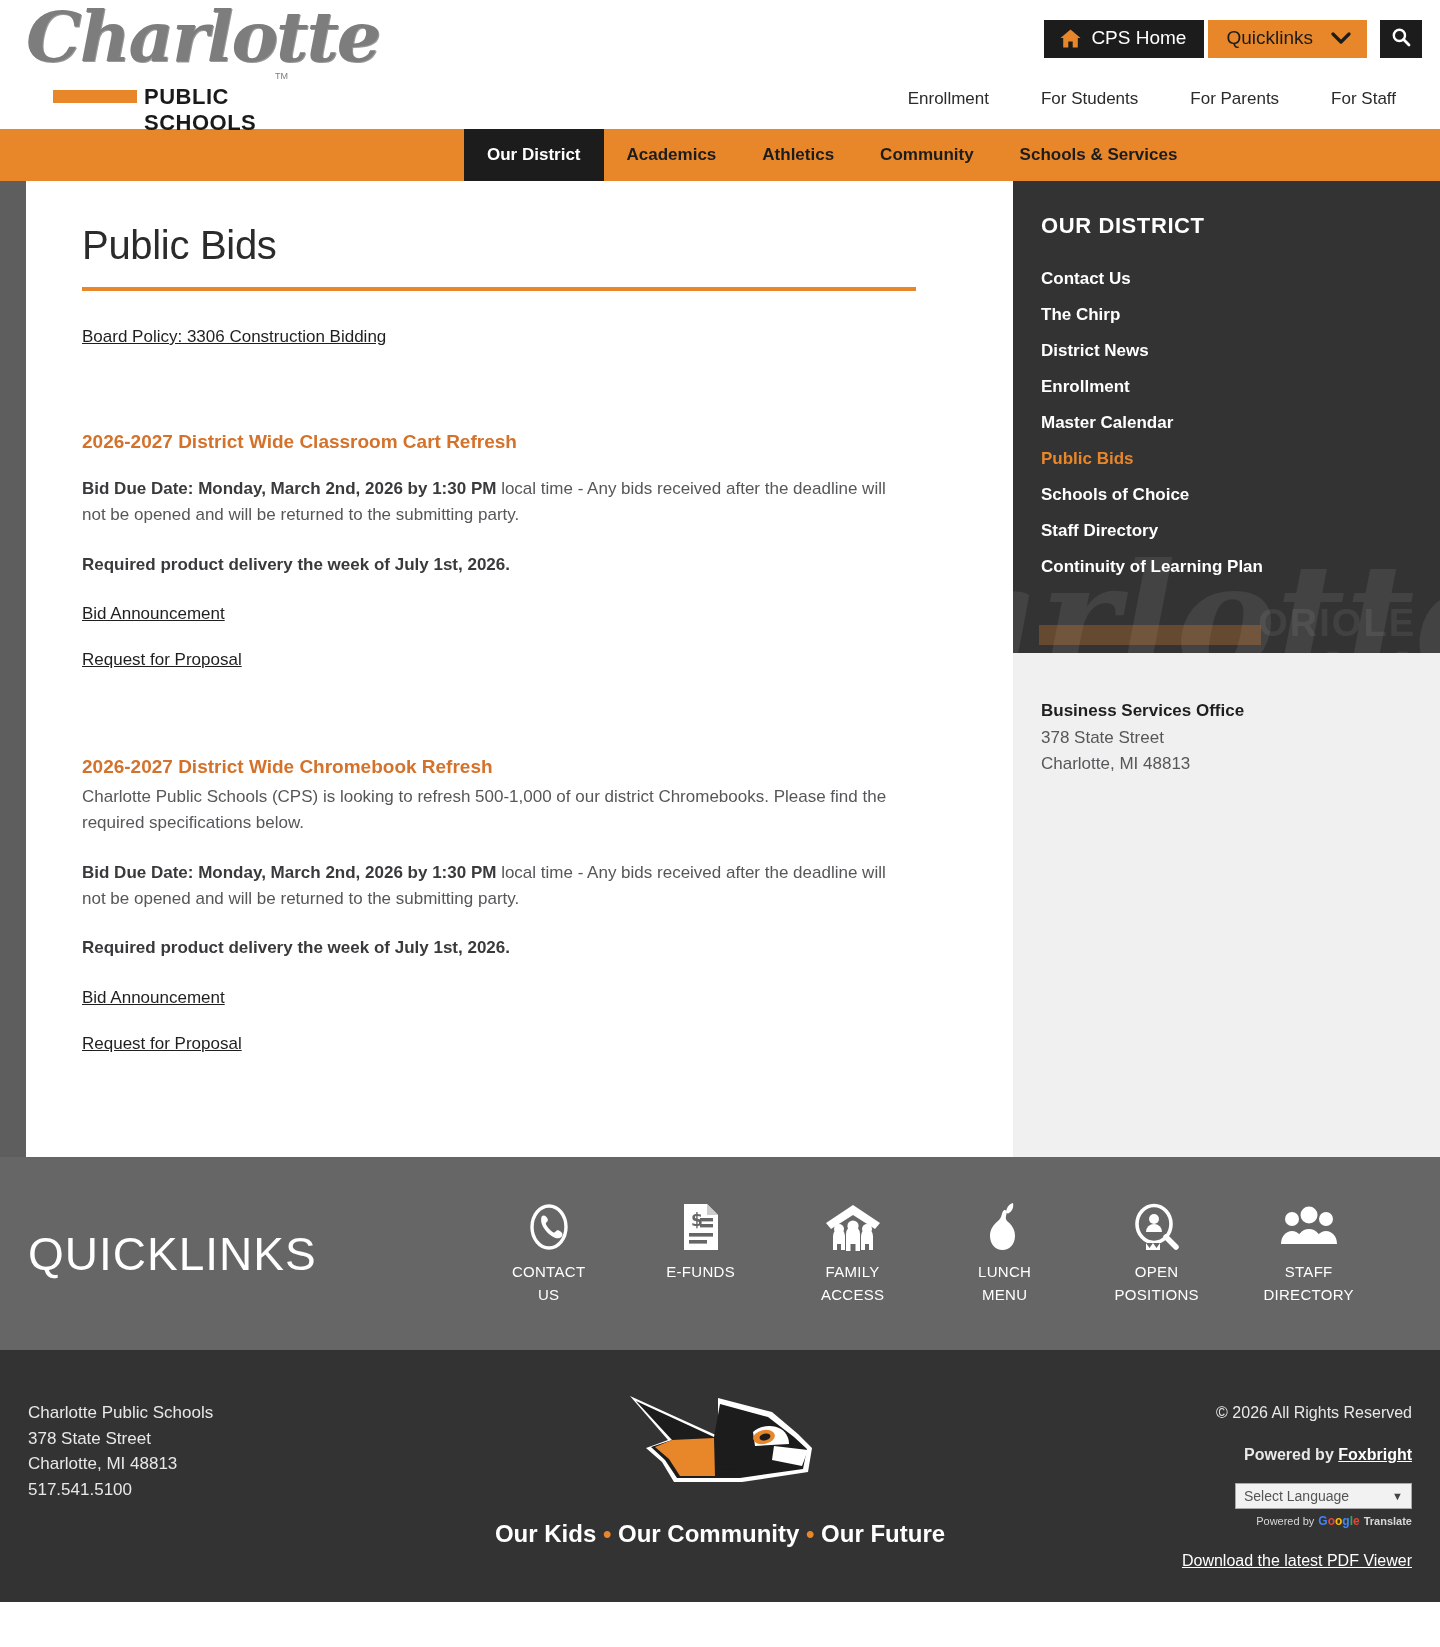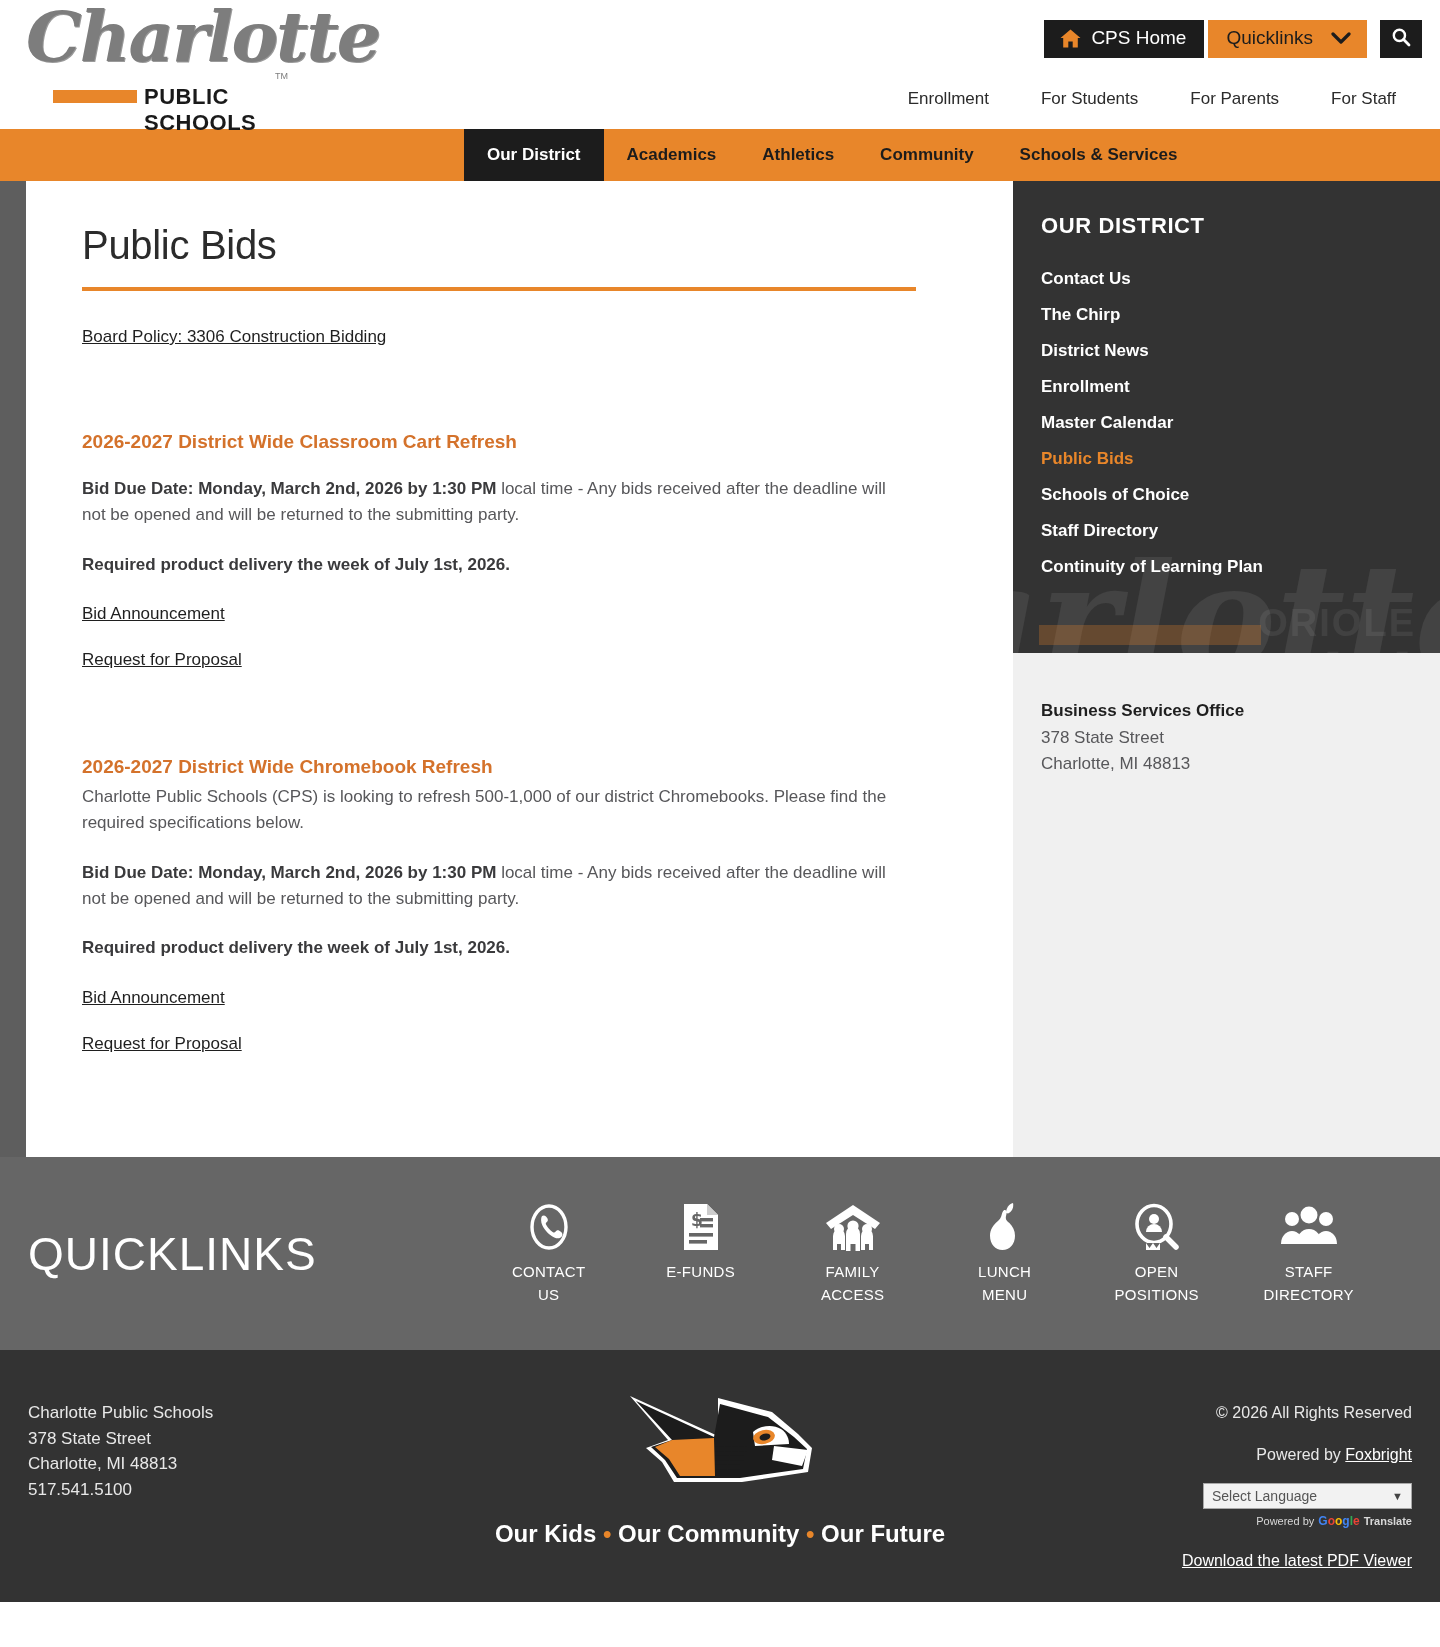--- a/index.html
+++ b/index.html
@@ -340,31 +340,31 @@
   .tagline .dot { color: #e8862a; }
   .foot-col-right {
     flex: 0 0 330px;
     text-align: right;
     color: #e8e8e8;
     font-size: 16px;
     font-family: "Liberation Sans", sans-serif;
     padding-top: 14px;
   }
   .foot-copy { line-height: 1.6; }
-  .foot-power { margin-top: 16px; line-height: 1.6; }
+  .foot-power { margin-top: 16px; line-height: 1.6; font-weight: bold; }
   .foot-power a { color: #ffffff; text-decoration: underline; }
   .lang-select {
     margin-top: 16px;
     display: inline-block;
     background: #f2f2f2;
     border: 1px solid #a8a8a8;
     color: #555;
     font-size: 14px;
     padding: 4px 8px;
-    width: 209px;
+    width: 177px;
     text-align: left;
     position: relative;
     font-family: "Liberation Sans", sans-serif;
     cursor: pointer;
   }
   .lang-select .caret {
     position: absolute; right: 8px; top: 6px;
     font-size: 11px; color: #444;
   }
   .powered-translate {

